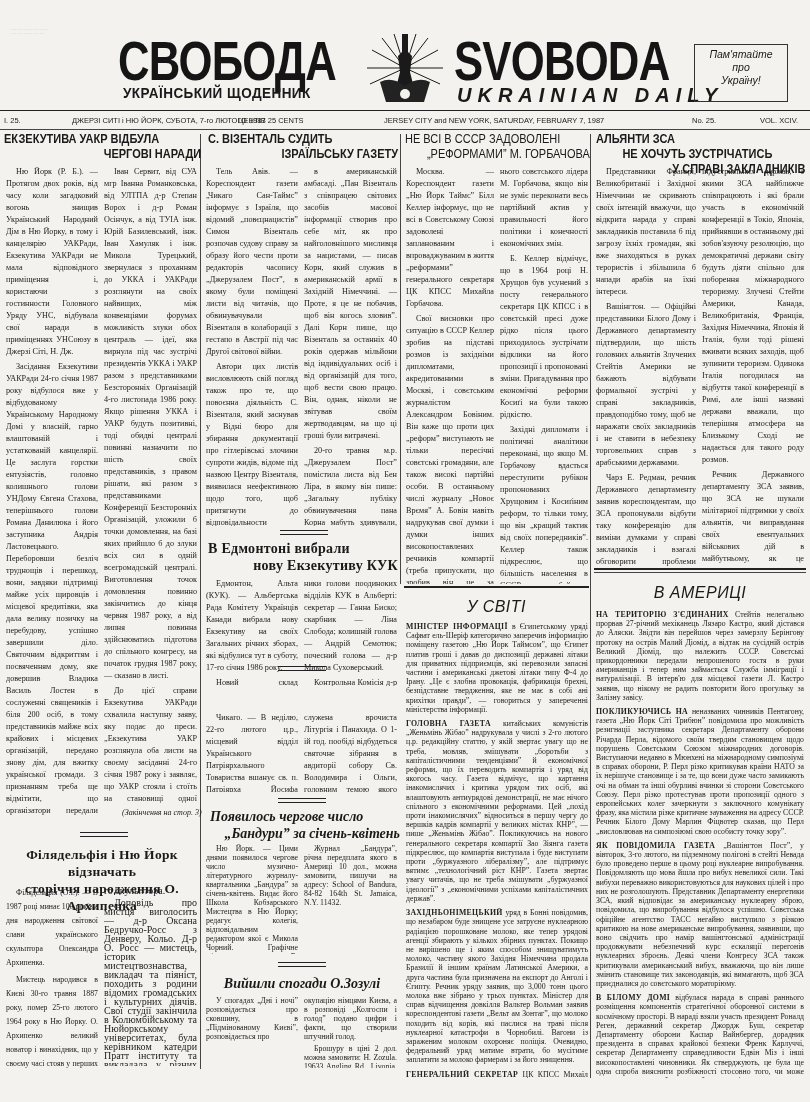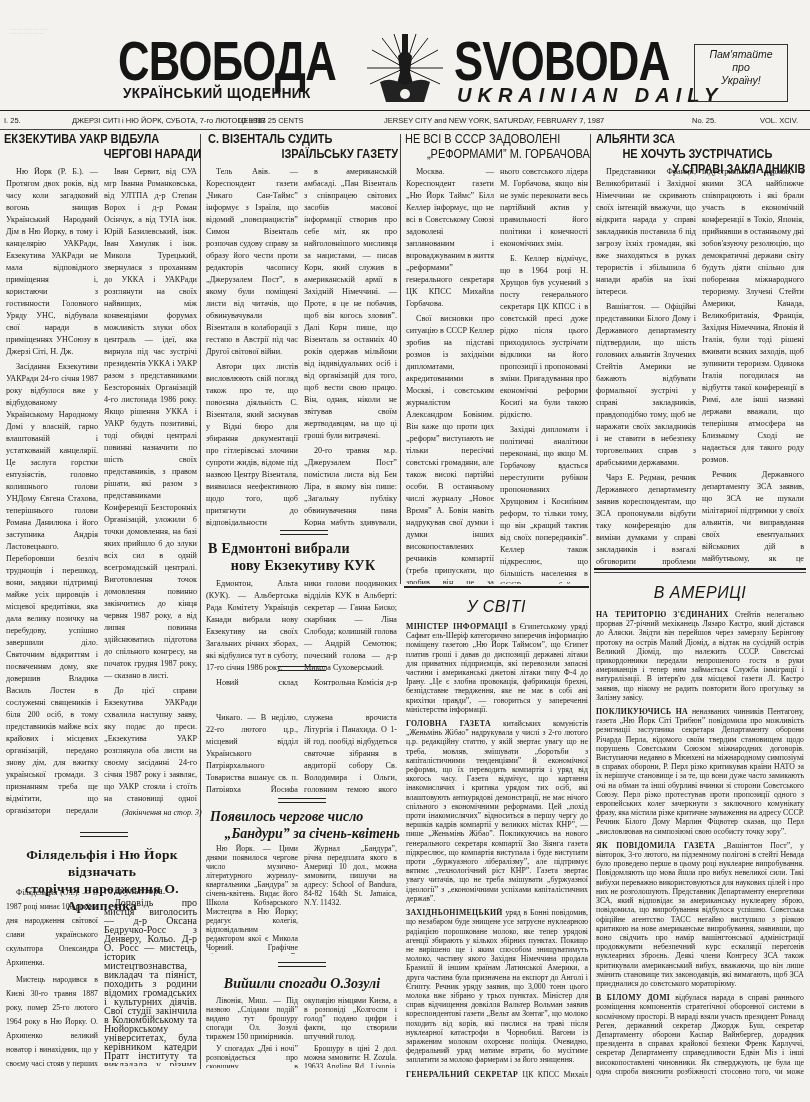--- a/index.html
+++ b/index.html
@@ -131,21 +131,21 @@
       <p>Як відомо, колишній канцлер Австрії також обвинувачував Візенталя у колаборації з гестапо, а згодом Візенталь написав самозвеличну ,,книжку” „Бувший нацистський офіцер знає дізнання”. Недавно Візенталь виступив з обвинуваченням проти Курта Вальдгайма, президента Австрії, за його воєнне минуле. „Джерузалем Пост” опублікував листа від Дейвида Корна, дипломата, що колись тут служив</p>
   </div>
   <div class="col" style="left:304px;top:166px;width:93px;height:360px">
     <p>в американській амбасаді. „Пан Візенталь з співпрацею світових засобів масової інформації створив про себе міт, як про найголовнішого мисливця за нацистами, — писав Корн, який служив в американській армії в Західній Німеччині. — Проте, я це не побачив, щоб він когось зловив”. Далі Корн пише, що Візенталь за останніх 40 років одержав мільйони від індивідуальних осіб і від організацій для того, щоб вести свою працю. Він, однак, ніколи не звітував своїм жертводавцям, на що ці гроші були витрачені.</p>
       <p>20-го травня м.р. „Джерузалем Пост” помістила листа від Бен Ліра, в якому він пише: „Загальну публіку обвинувачення пана Корна мабуть здивували, проте це не є новиною для сербофілів, які ставлять закиди проти Візенталя”. Зазначаючи, що його лист опублікував журнал „Джерузалем Пост” головною газету Ізраїля, кажуть, що в Ізраїлі, Австрії, і іщ часу розмови на цю тему поширюються.</p>
   </div>
   <div class="dash" style="left:280px;top:530px;width:48px"></div>
 
   <div class="h2" style="left:208px;top:540px;width:190px">
     <div>В Едмонтоні вибрали</div>
-    <div style="text-align:center">нову Екзекутиву КУК</div>
+    <div style="text-align:right">нову Екзекутиву КУК</div>
   </div>
   <div class="col" style="left:206px;top:578px;width:92px;height:108px">
     <p>Едмонтон, Альта (КУК). — Альбертська Рада Комітету Українців Канади вибрала нову Екзекутиву на своїх Загальних річних зборах, які відбулися тут в суботу, 17-го січня 1986 року.</p>
       <p>Новий склад Екзекутиви такий: голова — Зенон Бас-сараб; перший заступник голови в Едмонтоні — Михайло Кучер; інші заступ-</p>
   </div>
   <div class="col" style="left:304px;top:578px;width:93px;height:108px">
     <p style="text-indent:0">ники голови поодиноких відділів КУК в Альберті: секретар — Ганна Биско; скарбник — Ліна Слобода; колишній голова — Андрій Семотюк; почесний голова — д-р Микола Суховерський.</p>
       <p>Контрольна Комісія д-р Роман Петриши, Розалія Фарина, Володимир Баглюк.</p>
   </div>
   <div class="dash" style="left:278px;top:666px;width:48px"></div>
@@ -165,21 +165,20 @@
   <div class="col" style="left:206px;top:844px;width:92px;height:110px;font-size:7.8px;line-height:9px">
     <p>Ню Йорк. — Цими днями появилося чергове число музично-літературного журналу-квартальника „Бандура” за січень-квітень. Видає його Школа Кобзарського Мистецтва в Ню Йорку; редагує колегія, відповідальним редактором якої є Микола Чорний. Графічне оформлення журналу — В. Пачовський.</p>
   </div>
   <div class="col" style="left:304px;top:844px;width:93px;height:110px;font-size:7.8px;line-height:9px">
       <p>Журнал „Бандура”, річна передплата якого в Америці 10 дол., можна замовити, пишучи на адресу: School of Bandura, 84-82 164th St. Jamaica, N.Y. 11432.</p>
   </div>
   <div class="dash" style="left:278px;top:962px;width:48px"></div>
 
   <div class="h2i" style="left:206px;top:975px;width:192px;text-align:center">Вийшли спогади О.Зозулі</div>
   <div class="col" style="left:206px;top:996px;width:92px;height:72px;font-size:7.8px;line-height:9px">
-    <p>Лівонія, Миш. — Під назвою „Слідами подій” видано тут брошуру спогади Ол. Зозулі тиражем 150 примірників.</p>
       <p>У спогадах „Дні і ночі” розповідається про сковшину, в „Підмінованому Києві”, розповідається про</p>
   </div>
   <div class="col" style="left:304px;top:996px;width:93px;height:72px;font-size:7.8px;line-height:9px">
     <p style="text-indent:0">окупацію німцями Києва, а в розповіді „Колгоспи і голод” подано цифри і факти, що створили штучний голод.</p>
       <p>Брошуру в ціні 2 дол. можна замовити: H. Zozula. 19633 Angling Rd., Livonia, Mich. 48152.</p>
   </div>
 
   <div class="col" style="left:406px;top:166px;width:88px;height:418px">
     <p>Москва. — Кореспондент газети „Ню Йорк Таймс” Білл Келлер інформує, що не всі в Совєтському Союзі задоволені запланованим і впроваджуваним в життя „реформами” генерального секретаря ЦК КПСС Михайла Горбачова.</p>
       <p>Свої висновки про ситуацію в СССР Келлер зробив на підставі розмов із західніми дипломатами, акредитованими в Москві, і совєтським журналістом Александром Бовіним. Він каже що проти цих „реформ” виступають не тільки пересічні совєтські громадяни, але також високі партійні особи. В останньому числі журналу „Новоє Врємя” А. Бовін навіть надрукував свої думки і думки інших високопоставлених речників компартії (треба припускати, що зробив він це за дозволом самого Горбачова), які відкрито застерігаються проти деяких змін, запропонованих Горбачовим. А. Бовін підкреслює, що бюрократи у совєтській системі звиклися до зміни, і вони ще на кілька років могли б протягом в запропонованих партією змін в компартії і децентралізацію в економії. „А потім, — пише Бовін, — він, тобто Хрущов і його покоління, з болем і розчаруванням пригадалися, як ідеї одного з історичних з'їздів нашої партії застрягли в бюрократичному болоті”. Очевидно, він натякає, що така сама доля може зустрінути „реформи” сьогоднішнього</p>

